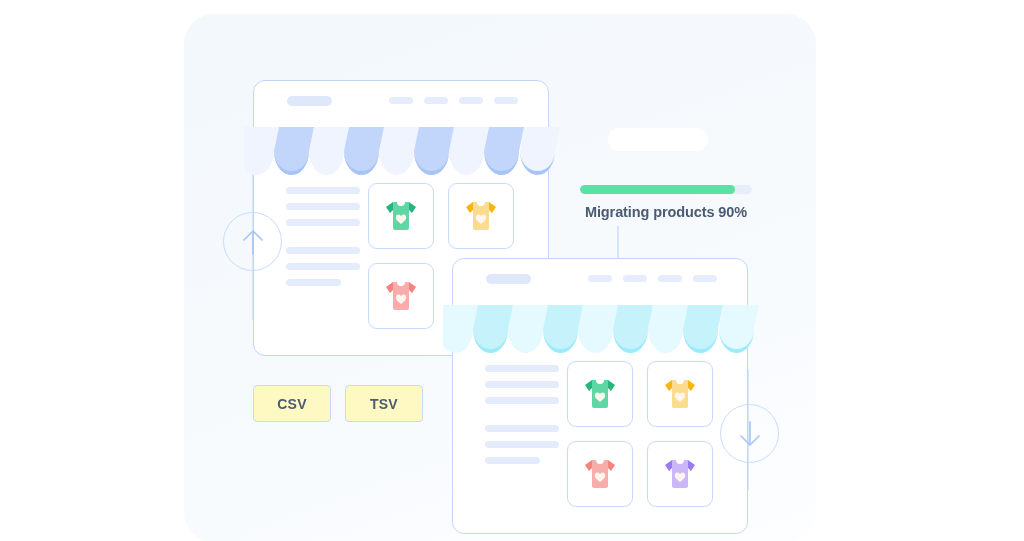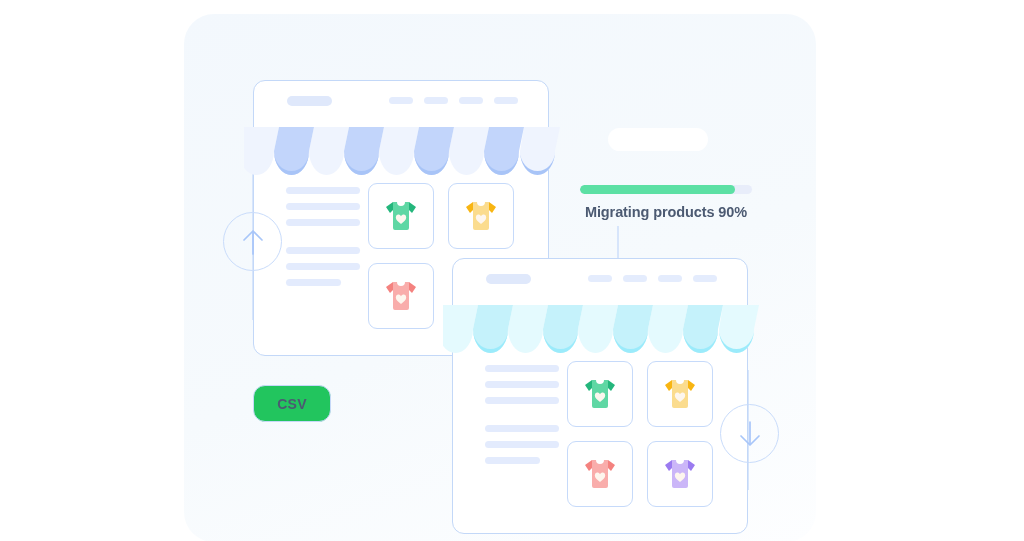--- a/index.html
+++ b/index.html
@@ -218,22 +218,22 @@
     left: 253px;
     top: 385px;
     display: grid;
     grid-template-columns: repeat(2, 78px);
     gap: 14px 14px;
   }
   .chip {
     width: 78px;
     height: 37px;
     border: 1.4px solid #c6d9f8;
-    border-radius: 12px;
-    background: #22c55e;
+    border-radius: 4px;
+    background: #fef9c3;
     display: flex;
     align-items: center;
     justify-content: center;
     font-size: 14px;
     font-weight: bold;
     color: #4c5a72;
     box-sizing: border-box;
     letter-spacing: 0.2px;
   }
 </style>
@@ -429,15 +429,16 @@
   <div class="progress-block">
     <div class="progress-skeleton"></div>
     <div class="progress-track" style="background: rgb(232, 237, 250);">
       <div class="progress-fill" style="width: 90%; background: rgb(92, 224, 164);"></div>
     </div>
     <div class="progress-label">Migrating products 90%</div>
   </div>
 
   <div class="format-chips">
     <div class="chip">CSV</div>
+    <div class="chip">TSV</div>
   </div>
 
 </div>
 
 </body></html>

